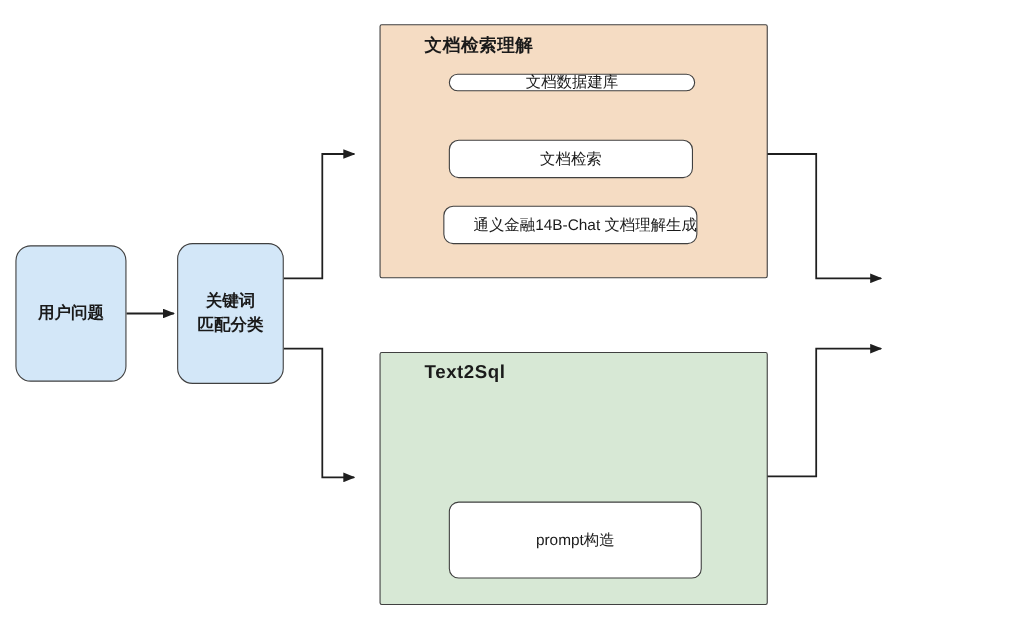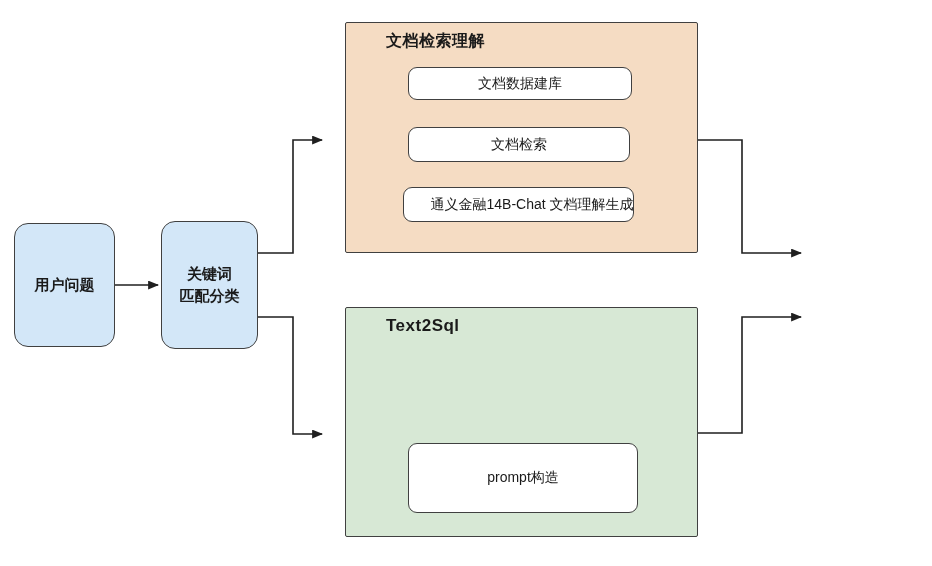--- a/index.html
+++ b/index.html
@@ -100,32 +100,32 @@
     <span>用户问题</span>
   </div>
 
   <div class="node" style="left:161px; top:221px; width:97px; height:128px;">
     <span>关键词
 匹配分类</span>
   </div>
 
   <div class="container orange" style="left:325px; top:22px; width:353px; height:231px;">
     <div class="container-title">文档检索理解</div>
-    <div class="step emph" style="left:62px; top:44px; width:224px; height:33px;">
+    <div class="step emph" style="left:62px; top:44px; width:224px; height:16px;">
       <span>文档数据建库</span>
     </div>
     <div class="step emph" style="left:62px; top:104px; width:222px; height:35px;">
       <span>文档检索</span>
     </div>
     <div class="step" style="left:57px; top:164px; width:231px; height:35px;padding-left:27px;">
       <span>通义金融14B-Chat 文档理解生成</span>
     </div>
   </div>
 
-  <div class="container green" style="left:325px; top:307px; width:353px; height:230px;">
+  <div class="container green" style="left:325px; top:320px; width:353px; height:230px;">
     <div class="container-title">Text2Sql</div>
     <div class="step" style="left:62px; top:135px; width:230px; height:70px;">
       <span>prompt构造</span>
     </div>
   </div>
 
 
 </div>
 
 </body></html>

